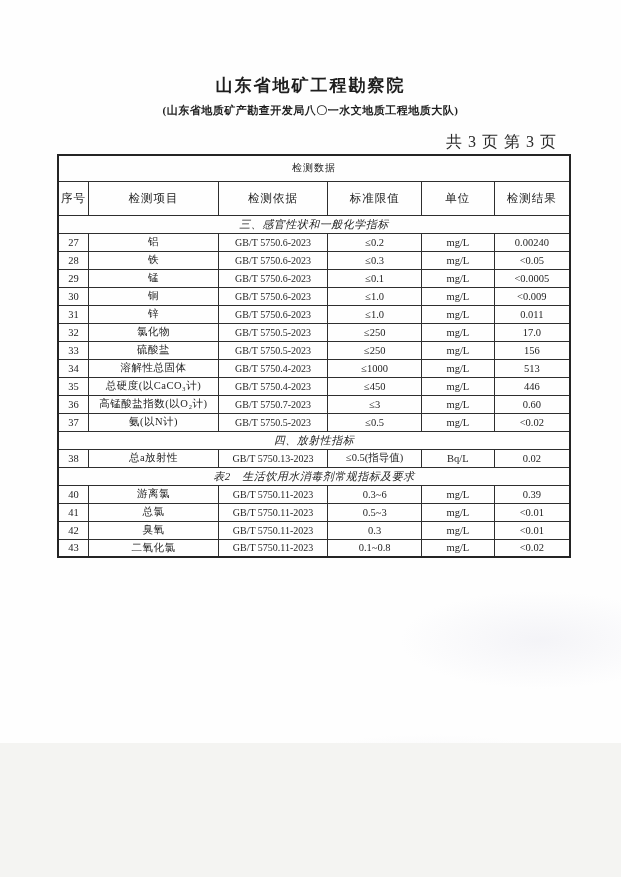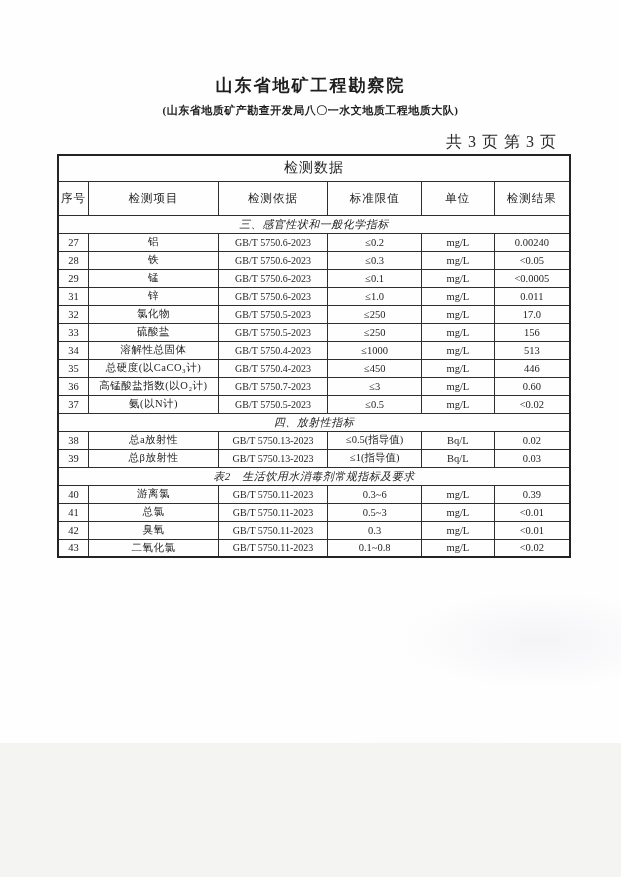--- a/index.html
+++ b/index.html
@@ -43,21 +43,21 @@
     border: 1px solid #2e2e2e;
     text-align: center;
     vertical-align: middle;
     font-weight: normal;
     color: #1d1d1d;
     overflow: hidden;
     white-space: nowrap;
   }
   tr.caption-row td {
     height: 26px;
-    font-size: 14px;
+    font-size: 10px;
     letter-spacing: 1px;
   }
   tr.head-row th {
     height: 34px;
     font-size: 11.5px;
     letter-spacing: 1px;
     font-family: Liberation Mono, monospace;
   }
   tr.section-row td {
     height: 18px;
@@ -125,20 +125,28 @@
         </tr>
         <tr class="data-row">
           <td>29</td>
           <td>锰</td>
           <td>GB/T 5750.6-2023</td>
           <td>≤0.1</td>
           <td>mg/L</td>
           <td>&lt;0.0005</td>
         </tr>
         <tr class="data-row">
+          <td>30</td>
+          <td>铜</td>
+          <td>GB/T 5750.6-2023</td>
+          <td>≤1.0</td>
+          <td>mg/L</td>
+          <td>&lt;0.009</td>
+        </tr>
+        <tr class="data-row">
           <td>31</td>
           <td>锌</td>
           <td>GB/T 5750.6-2023</td>
           <td>≤1.0</td>
           <td>mg/L</td>
           <td>0.011</td>
         </tr>
         <tr class="data-row">
           <td>32</td>
           <td>氯化物</td>
@@ -191,28 +199,20 @@
           <td colspan="6">四、放射性指标</td>
         </tr>
         <tr class="data-row">
           <td>38</td>
           <td>总a放射性</td>
           <td>GB/T 5750.13-2023</td>
           <td>≤0.5(指导值)</td>
           <td>Bq/L</td>
           <td>0.02</td>
         </tr>
-        <tr class="data-row">
-          <td>39</td>
-          <td>总β放射性</td>
-          <td>GB/T 5750.13-2023</td>
-          <td>≤1(指导值)</td>
-          <td>Bq/L</td>
-          <td>0.03</td>
-        </tr>
         <tr class="section-row">
           <td colspan="6">表2　生活饮用水消毒剂常规指标及要求</td>
         </tr>
         <tr class="data-row">
           <td>40</td>
           <td>游离氯</td>
           <td>GB/T 5750.11-2023</td>
           <td>0.3~6</td>
           <td>mg/L</td>
           <td>0.39</td>

